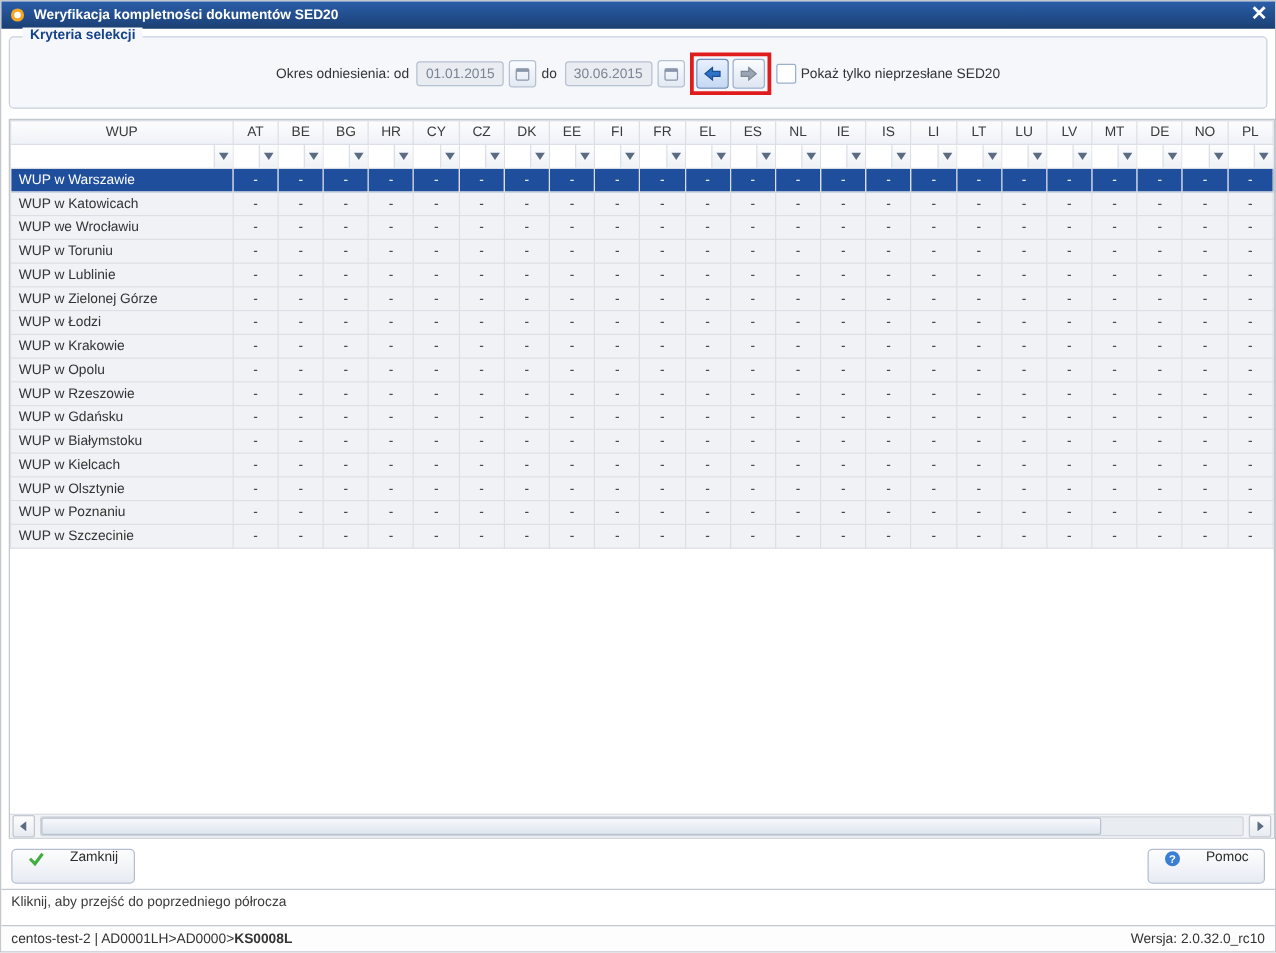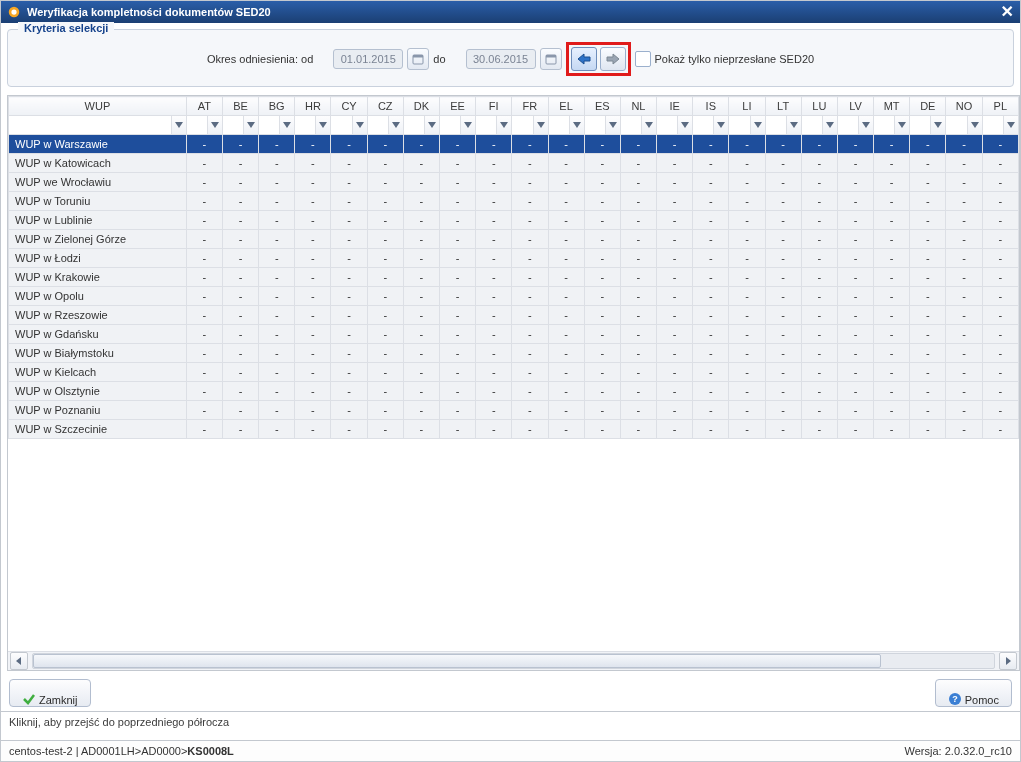--- a/index.html
+++ b/index.html
@@ -10,21 +10,21 @@
   .titlebar .app-icon { width:14px; height:14px; margin-right:6px; }
   .titlebar .spacer { flex:1; }
   .close-x { font-size:16px; cursor:pointer; line-height:14px; }
 
   
   .content { padding:6px 6px 0 6px; }
   .fieldset { border:1px solid #c9d1dd; border-radius:4px; padding:6px 10px 10px 10px; position:relative; background:#f5f7fa; }
   .fieldset .legend { position:absolute; top:-8px; left:10px; background:#f5f7fa; padding:0 6px; color:#15428b; font-weight:bold; }
 
   .criteria-row { display:flex; align-items:center; justify-content:center; gap:4px; margin-top:6px; }
-  .criteria-row .lbl { margin-right:16px; }
+  .criteria-row .lbl { margin-right:2px; }
   .date-input { width:70px; height:20px; background:#e9edf2; border:1px solid #b5c0d0; color:#7a8393; text-align:center; border-radius:3px; box-sizing:border-box; font-size:11px; }
   .cal-btn { width:20px; height:20px; background:linear-gradient(#fafcff,#e3e9f2); border:1px solid #b5c0d0; border-radius:3px; display:inline-flex; align-items:center; justify-content:center; }
   .nav-group { border:3px solid #e01b1b; padding:2px; display:flex; gap:3px; }
   .nav-btn { width:24px; height:22px; background:linear-gradient(#fafcff,#dfe6f1); border:1px solid #9bb0cd; border-radius:3px; display:inline-flex; align-items:center; justify-content:center; }
   .nav-btn.active { background:linear-gradient(#e7f0ff,#c5d8f3); border-color:#6e8dbb; }
   .chk { width:14px; height:14px; border:1px solid #9bb0cd; background:#fff; border-radius:2px; }
 
   
   .grid-wrap { margin:8px 0 0 6px; border:1px solid #c3c8cf; height:576px; box-sizing:border-box; display:flex; flex-direction:column; background:#fff; }
   .grid-scroll { flex:1; overflow:hidden; }
@@ -43,21 +43,21 @@
   .col-name { width:172px; }
   .col-cc   { width:35px; }
 
   .hscroll { height:18px; border-top:1px solid #dcdfe5; background:#f1f3f7; display:flex; align-items:center; }
   .hscroll .arrow { width:16px; height:16px; display:flex; align-items:center; justify-content:center; border:1px solid #c3c8cf; background:linear-gradient(#fdfdfe,#e7ebf1); margin:0 2px; border-radius:2px; }
   .hscroll .track { flex:1; height:14px; background:#e9ecf1; border:1px solid #d0d5dd; margin:0 2px; position:relative; border-radius:2px; }
   .hscroll .thumb { position:absolute; left:0; top:0; bottom:0; width:88%; background:linear-gradient(#f6f8fb,#dfe5ee); border:1px solid #b9c2d0; border-radius:2px; }
 
   
   .btn-row { display:flex; align-items:center; padding:8px 8px 4px 8px; gap:8px; }
-  .btn { height:26px; padding:0 12px; background:linear-gradient(#fdfdfe,#e7ebf2); border:1px solid #b2bdcf; border-radius:4px; display:inline-flex; align-items:flex-end; gap:3px; color:#2b2b2b; cursor:pointer; }
+  .btn { height:26px; padding:0 12px; background:linear-gradient(#fdfdfe,#e7ebf2); border:1px solid #b2bdcf; border-radius:4px; display:inline-flex; align-items:flex-start; gap:20px; color:#2b2b2b; cursor:pointer; }
   .btn .ic { width:14px; height:14px; }
   .btn-row .spacer { flex:1; }
 
   
   .status1 { border-top:1px solid #c3c8cf; padding:4px 8px; color:#3b3b3b; }
   .footer { position:absolute; bottom:0; left:0; right:0; border-top:1px solid #c3c8cf; background:#fdfdfd; height:20px; display:flex; align-items:center; padding:0 8px; font-size:11px; }
   .footer .spacer { flex:1; }
   .footer b { font-weight:bold; }
 </style>
 </head>

